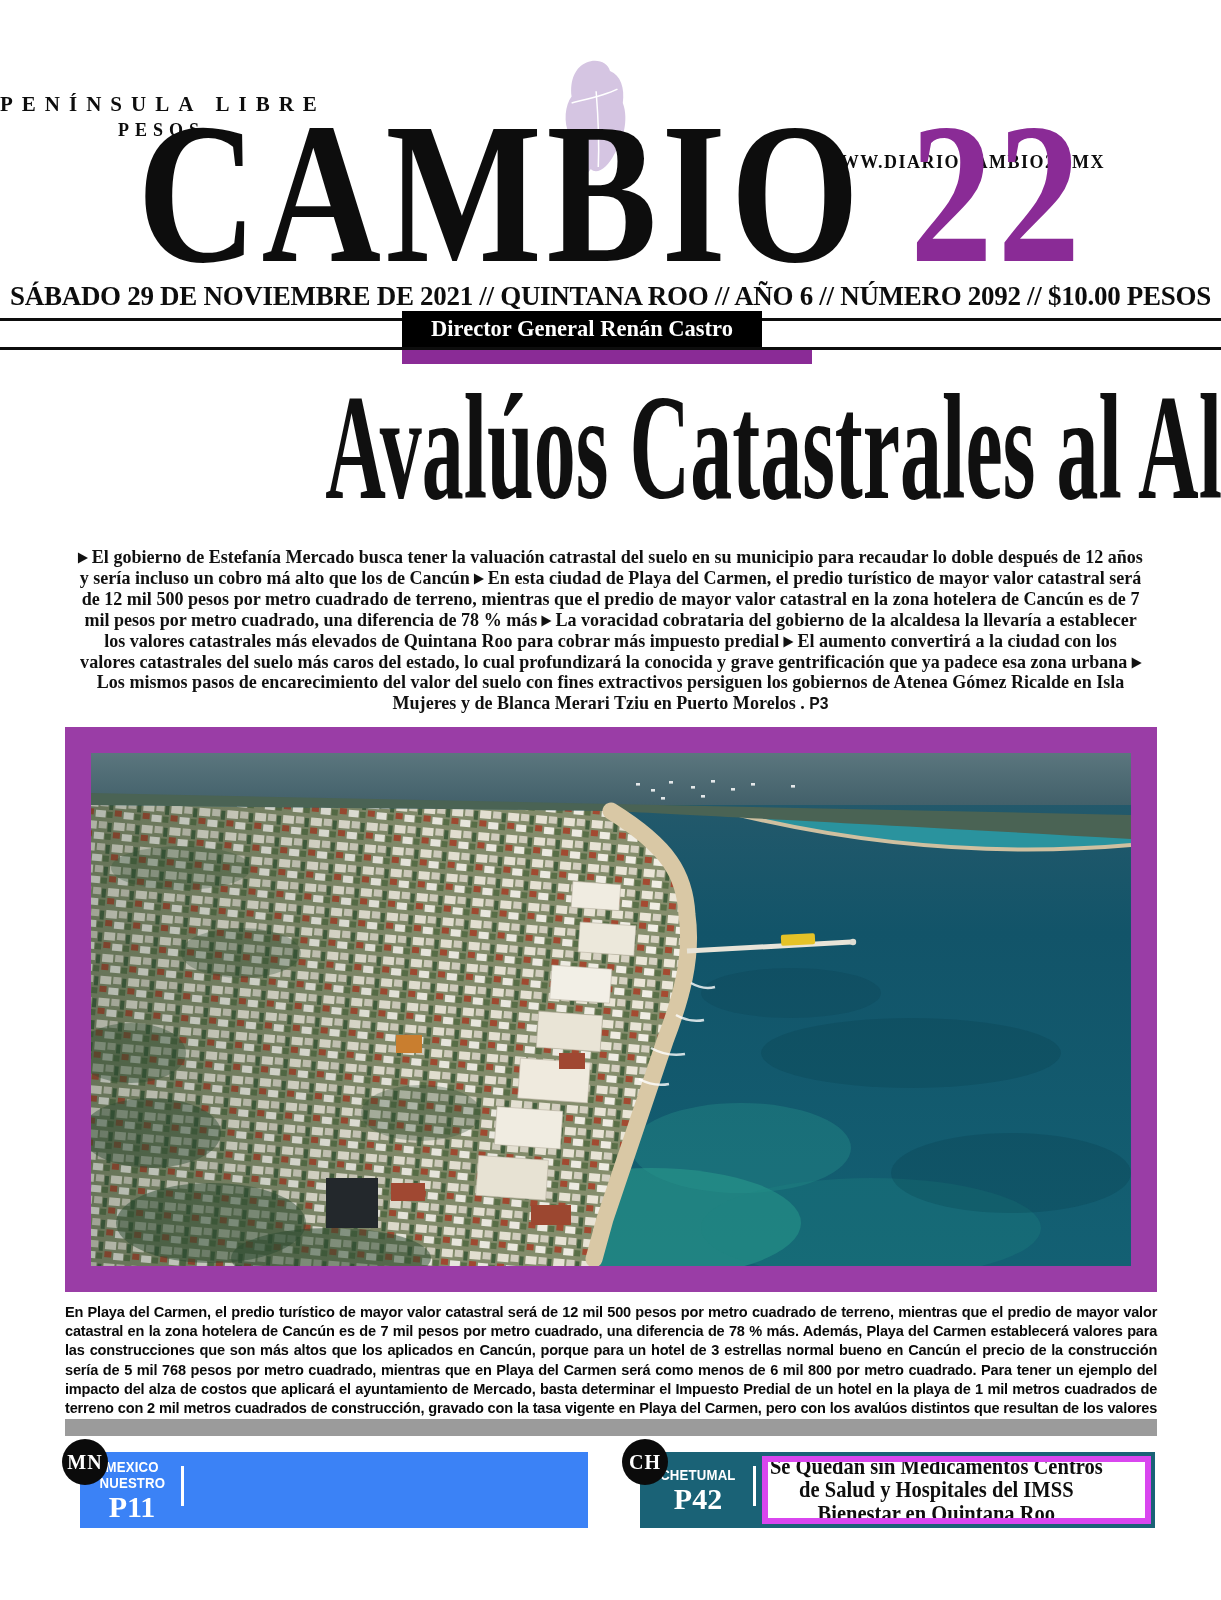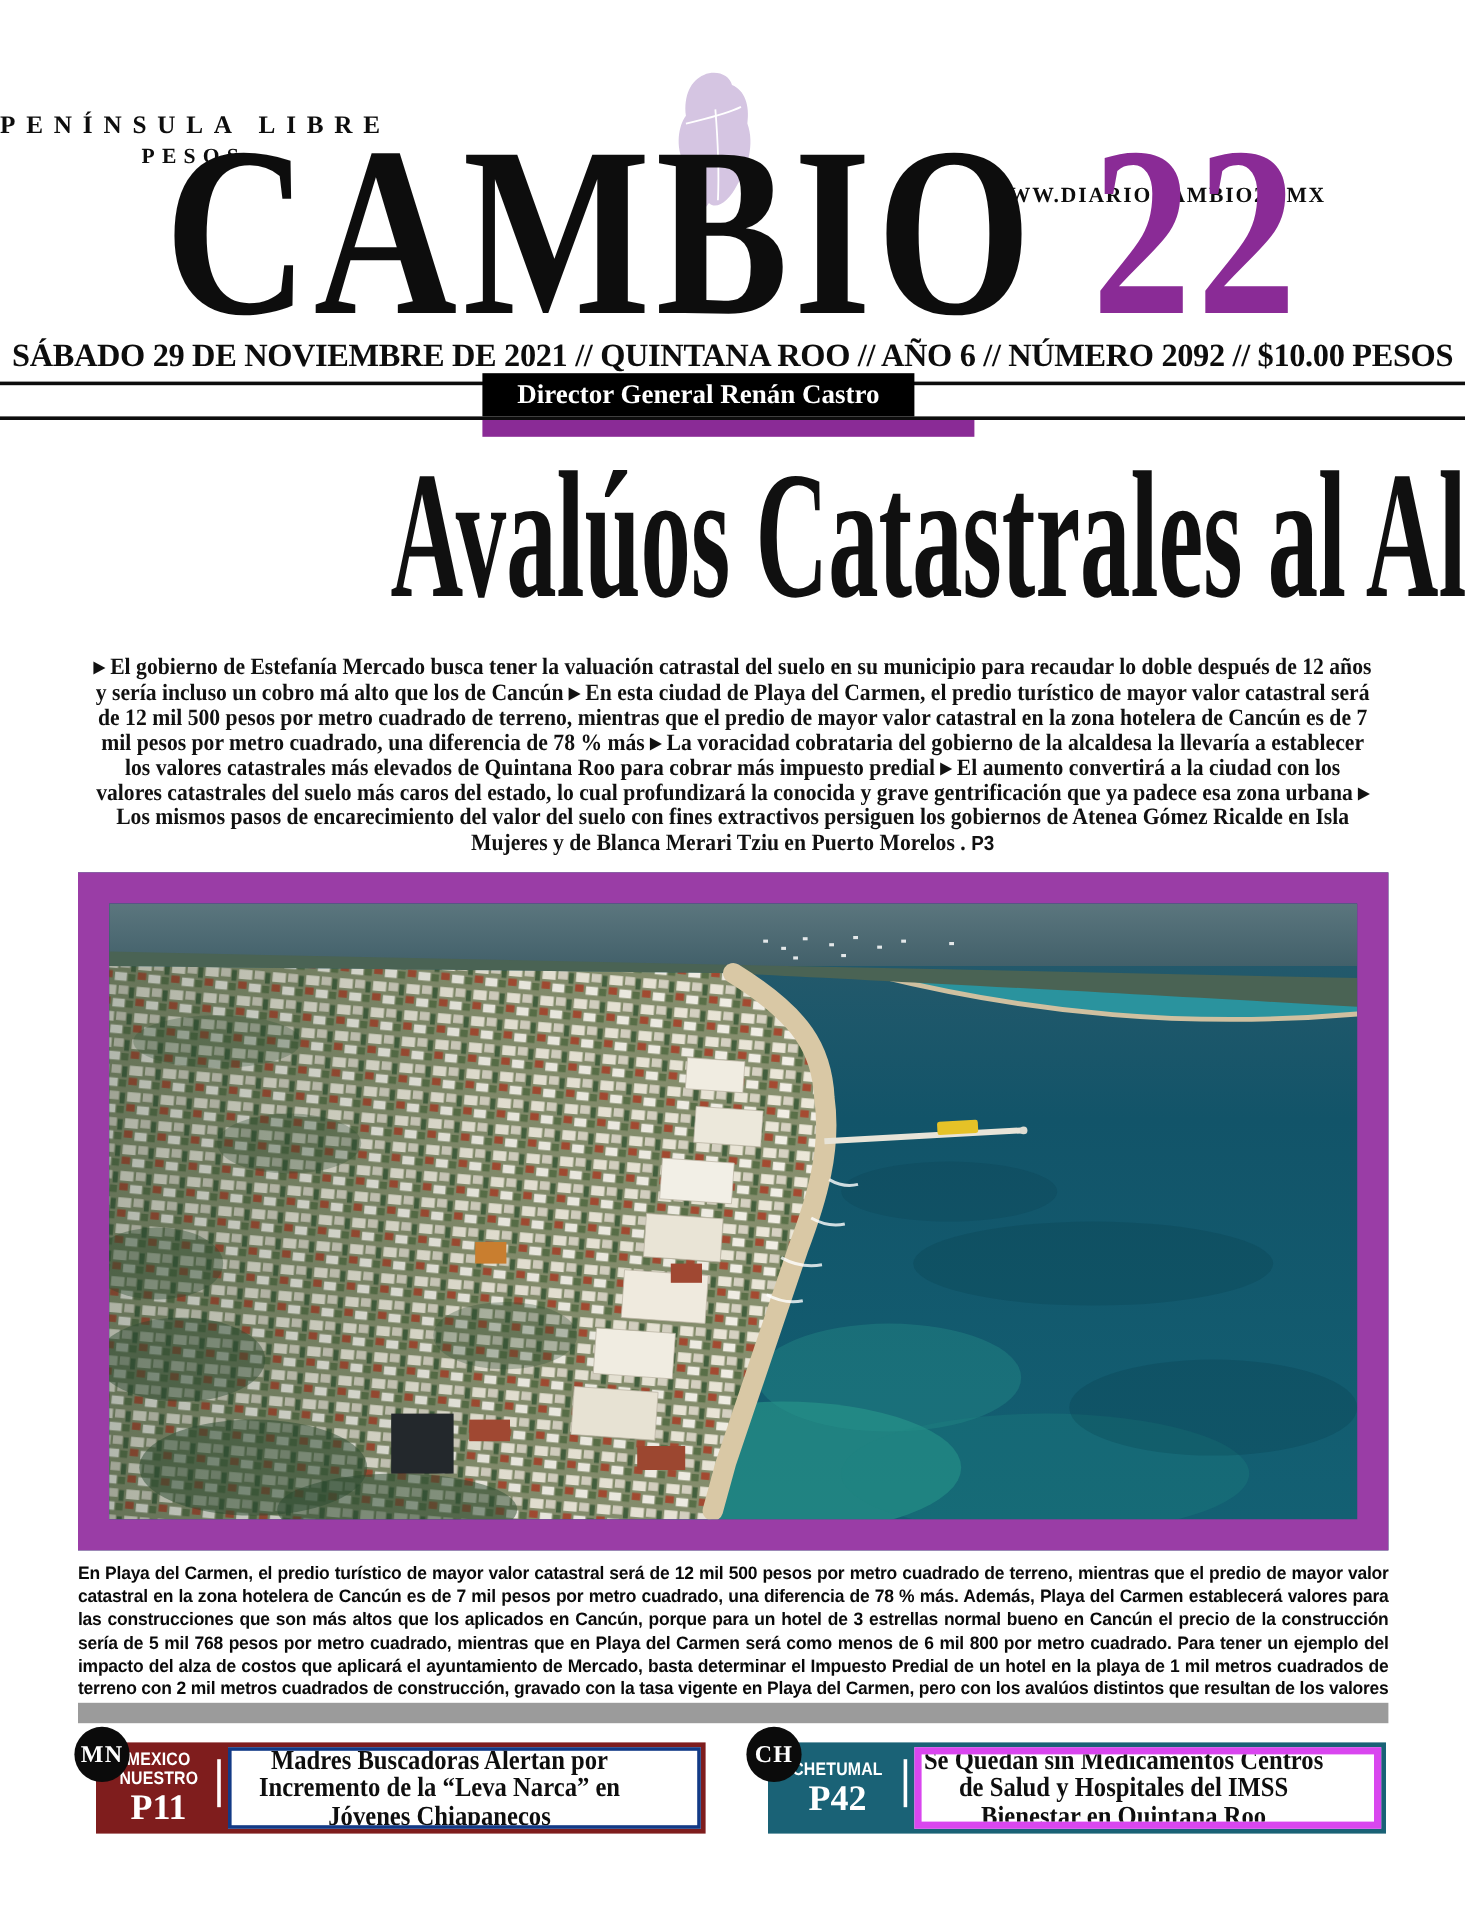--- a/index.html
+++ b/index.html
@@ -38,21 +38,21 @@
                box-sizing:border-box;border:26px solid #9a3da6;background:#14576b;}
   .photo-frame svg{display:block;width:1040px;height:513px;}
   .caption{position:absolute;top:1302px;left:65px;width:1092px;}
   .caption-inner{width:103%;transform:scaleX(.971);transform-origin:0 50%;
                  font-family:"Liberation Sans", sans-serif;font-size:15px;line-height:19.2px;
                  font-weight:bold;text-align:justify;color:#0a0a0a;letter-spacing:-0.2px;}
 
   
   .gray-bar{position:absolute;top:1419px;left:65px;width:1092px;height:17px;background:#9b9b9b;}
   .teaser{position:absolute;top:1452px;height:76px;display:flex;align-items:stretch;box-sizing:border-box;}
-  .teaser-left{left:80px;width:508px;background:#7f1d1d;}
+  .teaser-left{left:80px;width:508px;background:#3b82f6;}
   .teaser-right{left:640px;width:515px;background:#1a6276;}
   .badge{position:absolute;left:-18px;top:-13px;width:46px;height:46px;border-radius:50%;background:#0b0b0b;
          color:#fff;display:flex;align-items:center;justify-content:center;
          font-size:20px;font-weight:bold;letter-spacing:1px;z-index:4;}
   .label-col{display:flex;flex-direction:column;align-items:center;justify-content:center;
              color:#fff;position:relative;}
   .teaser-left .label-col{width:104px;} .teaser-right .label-col{width:116px;}
   .label-line{font-family:"Liberation Sans", sans-serif;font-weight:bold;font-size:15px;line-height:16px;
               letter-spacing:.2px;transform:scaleX(.88);}
   .label-page{font-size:30px;font-weight:bold;line-height:30px;margin-top:1px;text-align:right;}
@@ -200,23 +200,20 @@
   <div class="gray-bar"></div>
 
   <div class="teaser teaser-left">
     <div class="badge">MN</div>
     <div class="label-col">
       <div class="label-line">MEXICO</div>
       <div class="label-line">NUESTRO</div>
       <div class="label-page">P11</div>
       <div class="label-divider"></div>
     </div>
-    <div class="panel">
-      <div class="panel-headline">Madres Buscadoras Alertan por Incremento de la “Leva Narca” en Jóvenes Chiapanecos</div>
-    </div>
   </div>
 
   <div class="teaser teaser-right">
     <div class="badge">CH</div>
     <div class="label-col">
       <div class="label-line">CHETUMAL</div>
       <div class="label-page">P42</div>
       <div class="label-divider"></div>
     </div>
     <div class="panel">

